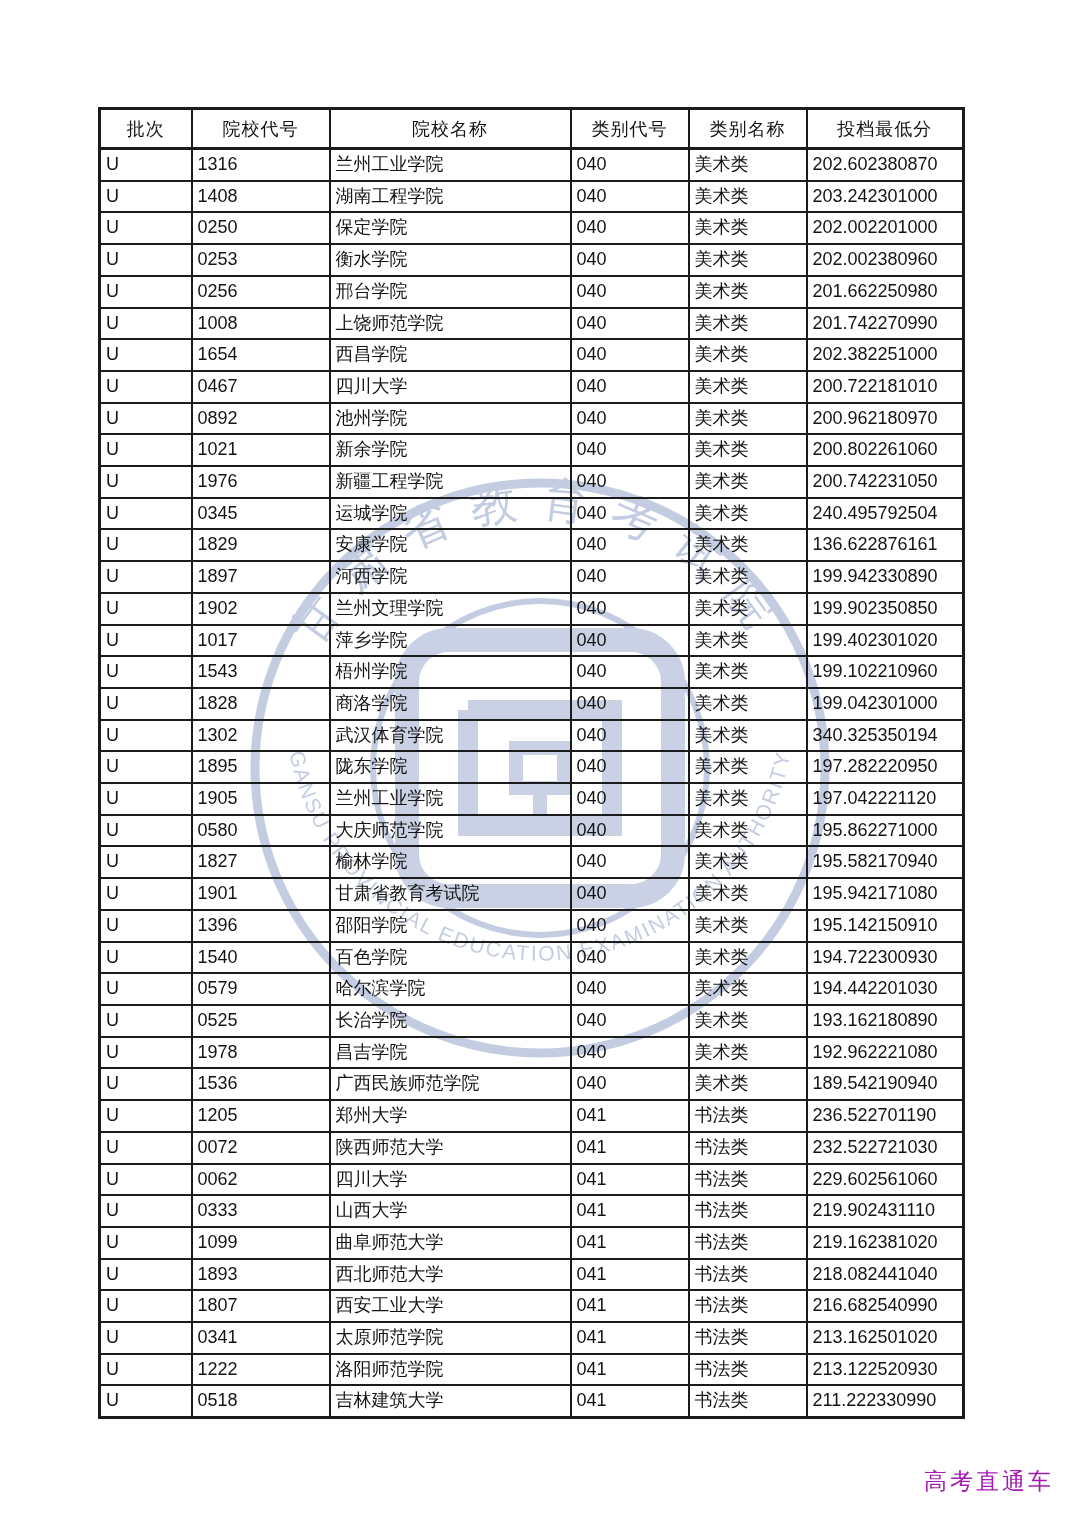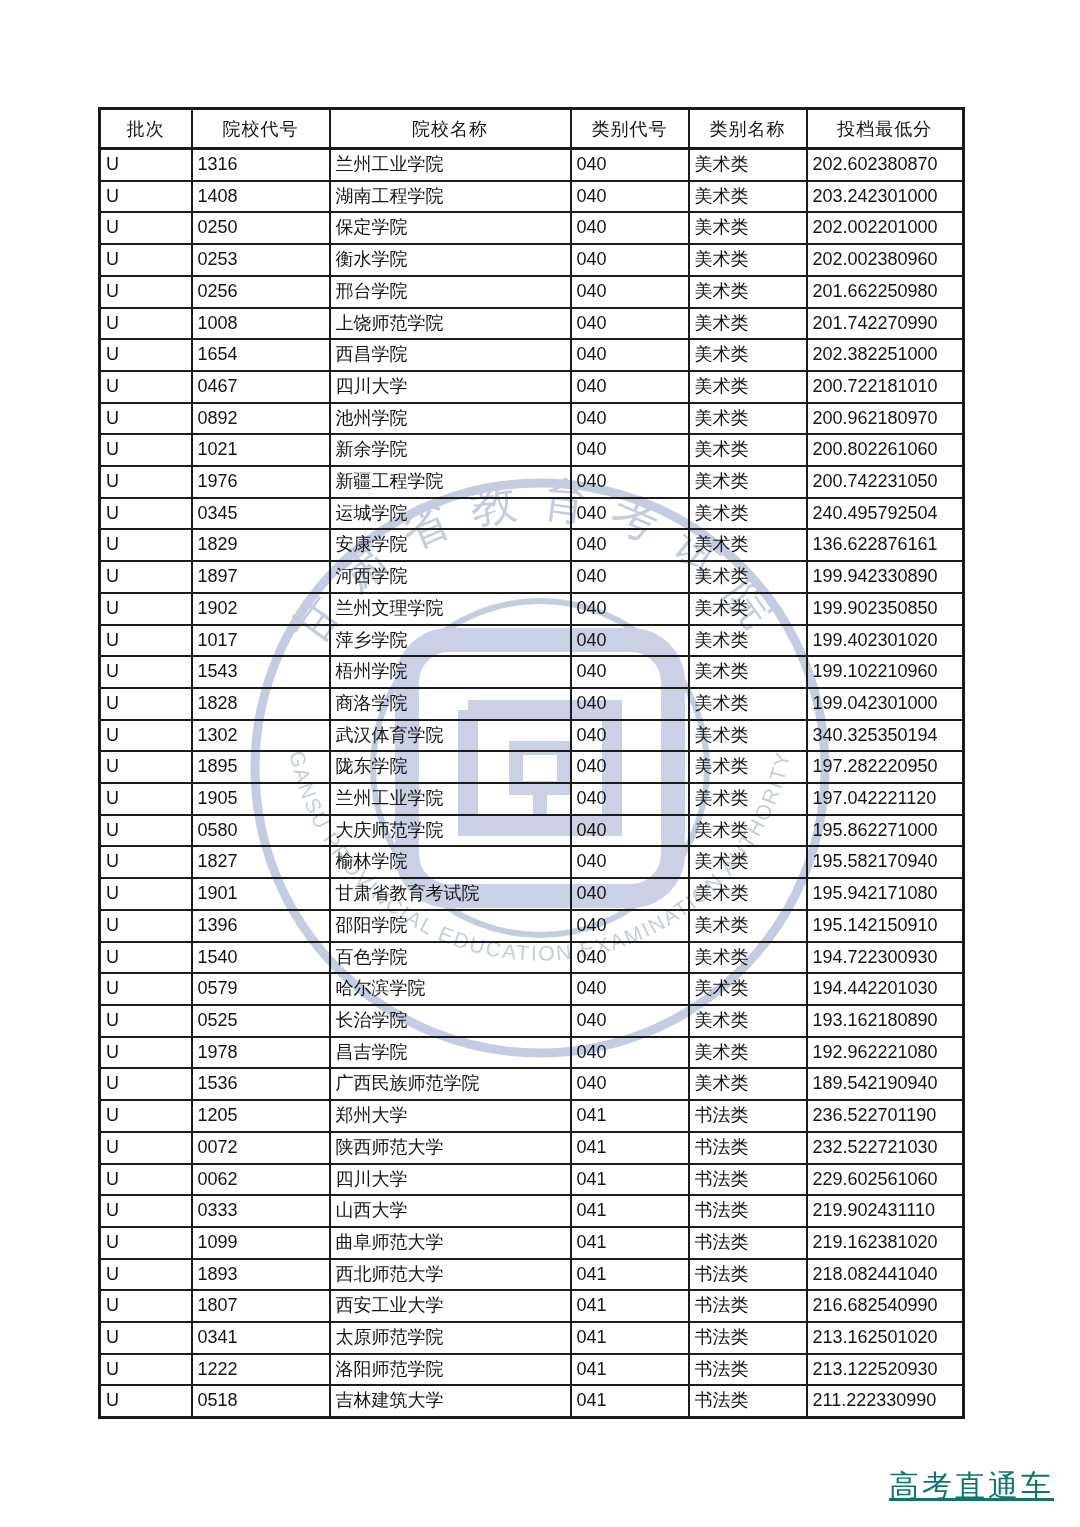--- a/index.html
+++ b/index.html
@@ -55,25 +55,24 @@
     font-size:18px;
     line-height:29.7px;
     padding:0 2px 0 5px;
     text-align:left;
   }
 
   
   .footer-brand {
     position:absolute;
     right:26px; top:1466px;
-    font-size:30px;
-    color:#0f766e;
+    font-size:23px;
+    color:#a21caf;
     letter-spacing:3px;
     z-index:2;
-    text-decoration:underline;
   }
 </style>
 </head>
 <body>
 
 <svg class="watermark" viewBox="-332 -332 664 664" xmlns="http://www.w3.org/2000/svg">
   <defs>
     <path id="arc-top" d="M -243.4 -65.2 A 252 252 0 0 1 243.4 -65.2" fill="none"></path>
     <path id="arc-bottom" d="M -253.1 -31.3 A 255 255 0 0 0 253.1 -31.3" fill="none"></path>
   </defs>

